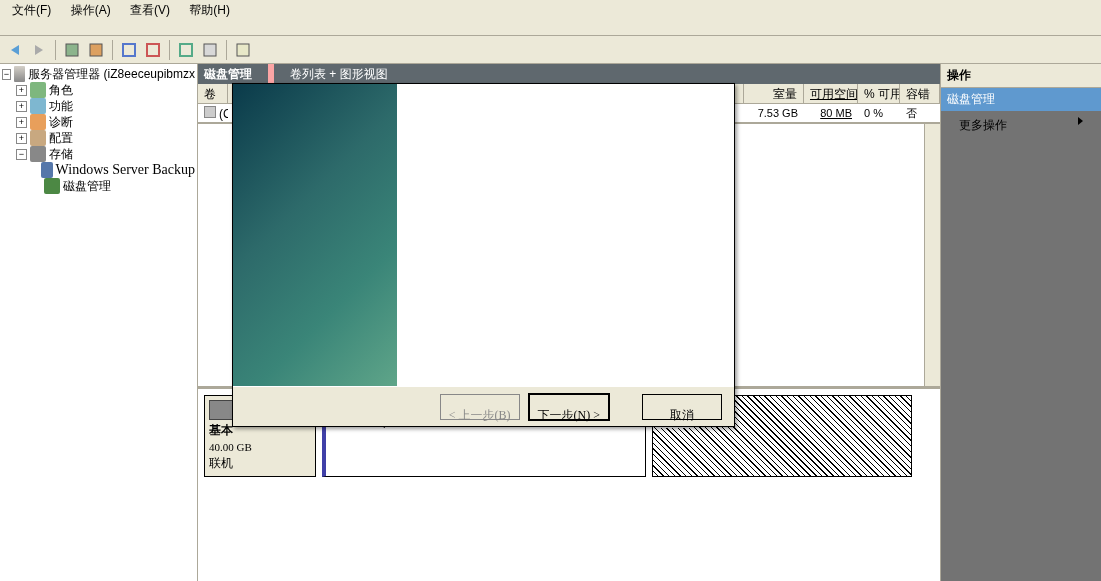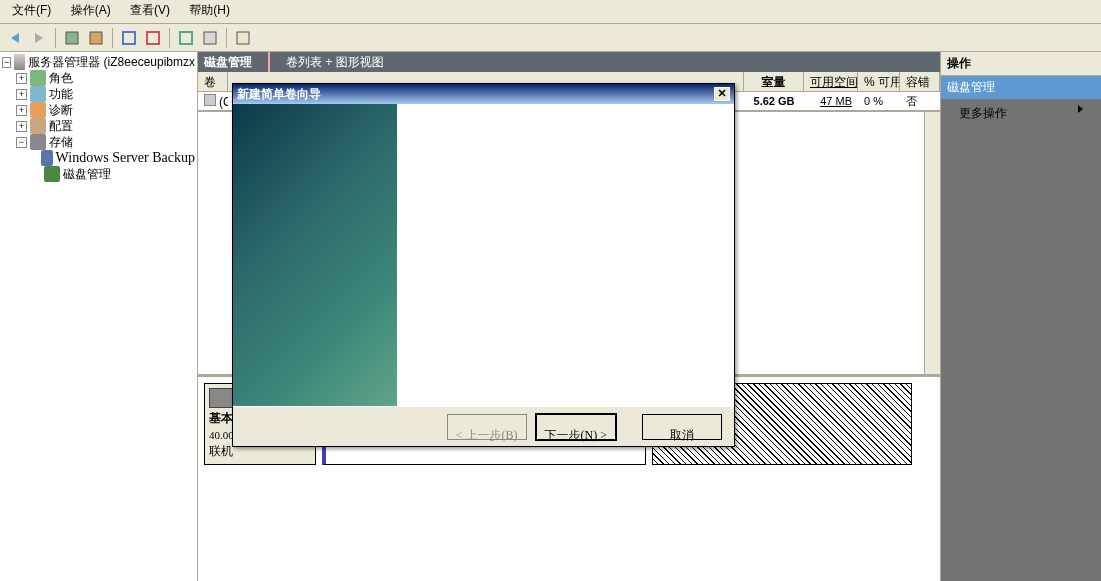--- a/index.html
+++ b/index.html
@@ -1,19 +1,19 @@
 <!DOCTYPE html>
 <html><head>
 <meta charset="utf-8">
 <style>
 * { box-sizing: border-box; margin: 0; padding: 0; font-family: "Microsoft YaHei", SimSun, Tahoma, sans-serif; font-size: 12px; }
 body { background: #fff; width: 1101px; height: 581px; overflow: hidden; position: relative; }
 
 
-.menubar { background: #ece9d8; height: 24px; padding: 2px 4px; border-bottom: 1px solid #aca899; user-select: none; }
+.menubar { background: #ece9d8; height: 36px; padding: 2px 4px; border-bottom: 1px solid #aca899; user-select: none; }
 .menubar span { padding: 2px 8px; cursor: default; }
 
 
 .toolbar { background: #ece9d8; height: 28px; border-bottom: 1px solid #aca899; display: flex; align-items: center; padding: 0 4px; gap: 2px; }
 .tool-btn { width: 22px; height: 22px; display: flex; align-items: center; justify-content: center; border: 1px solid transparent; }
 .tool-sep { width: 1px; height: 20px; background: #aca899; margin: 0 3px; }
 .arrow-left { width:0;height:0;border-top:5px solid transparent;border-bottom:5px solid transparent;border-right:8px solid #5a9fd6; }
 .arrow-right { width:0;height:0;border-top:5px solid transparent;border-bottom:5px solid transparent;border-left:8px solid #aaa; }
 
 
@@ -31,30 +31,30 @@
 .ico-feat { background: #7eb7d0; border-radius: 2px; }
 .ico-diag { background: #e89f5b; border-radius: 2px; }
 .ico-conf { background: #c8a880; border-radius: 2px; }
 .ico-store { background: #888; border-radius: 2px; }
 .ico-backup { background: #5577aa; border-radius: 2px; }
 .ico-disk { background: #4c8844; border-radius: 2px; }
 
 
 .center { flex: 1; background: #fff; display: flex; flex-direction: column; border-right: 1px solid #aca899; }
 .center-header { background: #5f686e; color: #fff; height: 20px; display: flex; align-items: center; padding: 0 6px; gap: 16px; }
-.center-header .subtitle { border-left: 2px solid #fca5a5; padding-left: 16px; height: 100%; display: flex; align-items: center; }
+.center-header .subtitle { border-left: 6px solid #fca5a5; padding-left: 16px; height: 100%; display: flex; align-items: center; }
 
 .vol-list { background: #fff; position: relative; }
 .vl-header { display: flex; background: #ece9d8; height: 20px; border-bottom: 1px solid #aca899; }
 .vl-header div { border-right: 1px solid #aca899; padding: 2px 6px; overflow: hidden; white-space: nowrap; }
 .vl-row { display: flex; height: 18px; align-items: center; }
 .vl-row div { padding: 0 6px; overflow: hidden; white-space: nowrap; text-overflow: clip; font-family: Tahoma, sans-serif; font-size: 11px; }
 
 .col-vol { width: 30px; }
-.col-cap { width: 60px; text-align: center; font-weight: bold; }
+.col-cap { width: 60px; text-align: right; }
 .col-free { width: 54px; text-align: right; text-decoration: underline; }
 .col-pct { width: 42px; text-align: left; }
 .col-fault { width: 40px; }
 
 .spacer-top { height: 264px; border-top: 2px solid #aca899; background:#fff; position:relative; }
 .scroll-v { position:absolute; right:0; top:0; bottom:0; width:16px; background:#ece9d8; border-left:1px solid #aca899; }
 
 .graph-area { border-top: 3px solid #aca899; display: flex; padding: 6px; gap: 6px; background: #fff; position:relative; min-height: 96px; }
 .disk-head { width: 112px; border: 1px solid #000; background: #ece9d8; padding: 4px; display: flex; flex-direction: column; gap: 2px; }
 .disk-head .di { width: 24px; height: 20px; background: #888; border: 1px solid #444; }
@@ -203,22 +203,22 @@
         <div class="col-vol">卷</div>
         <div style="flex:1"></div>
         <div class="col-cap">室量</div>
         <div class="col-free">可用空间</div>
         <div class="col-pct">% 可用</div>
         <div class="col-fault">容错</div>
       </div>
       <div class="vl-row">
         <div class="col-vol"><span class="vol-icon"></span> <span>(C</span></div>
         <div style="flex:1"></div>
-        <div class="col-cap">5.62 GB</div>
-        <div class="col-free">47 MB</div>
+        <div class="col-cap">7.53 GB</div>
+        <div class="col-free">80 MB</div>
         <div class="col-pct">0 %</div>
         <div class="col-fault">否</div>
       </div>
     </div>
 
     <div class="spacer-top">
       <div class="scroll-v"></div>
     </div>
 
     <div class="graph-area">
@@ -245,26 +245,21 @@
     <div class="actions-sub">磁盘管理</div>
     <div class="actions-item">
       <span>更多操作</span>
       <span style="flex:1"></span>
       <span class="arrow-sm"></span>
     </div>
   </div>
 </div>
 
 <div class="dialog">
-  <div class="dlg-title">
-    <span>新建简单卷向导</span>
-    <span class="spacer"></span>
-    <span class="dlg-close">✕</span>
-  </div>
   <div class="dlg-body">
     <div class="dlg-banner"></div>
   </div>
   <div class="dlg-buttons">
     <button class="btn" disabled="">&lt; 上一步(B)</button>
     <button class="btn default">下一步(N) &gt;</button>
-    <button class="btn" style="margin-left:17px">取消</button>
+    <button class="btn" style="margin-left:24px">取消</button>
   </div>
 </div>
 
 </body></html>

